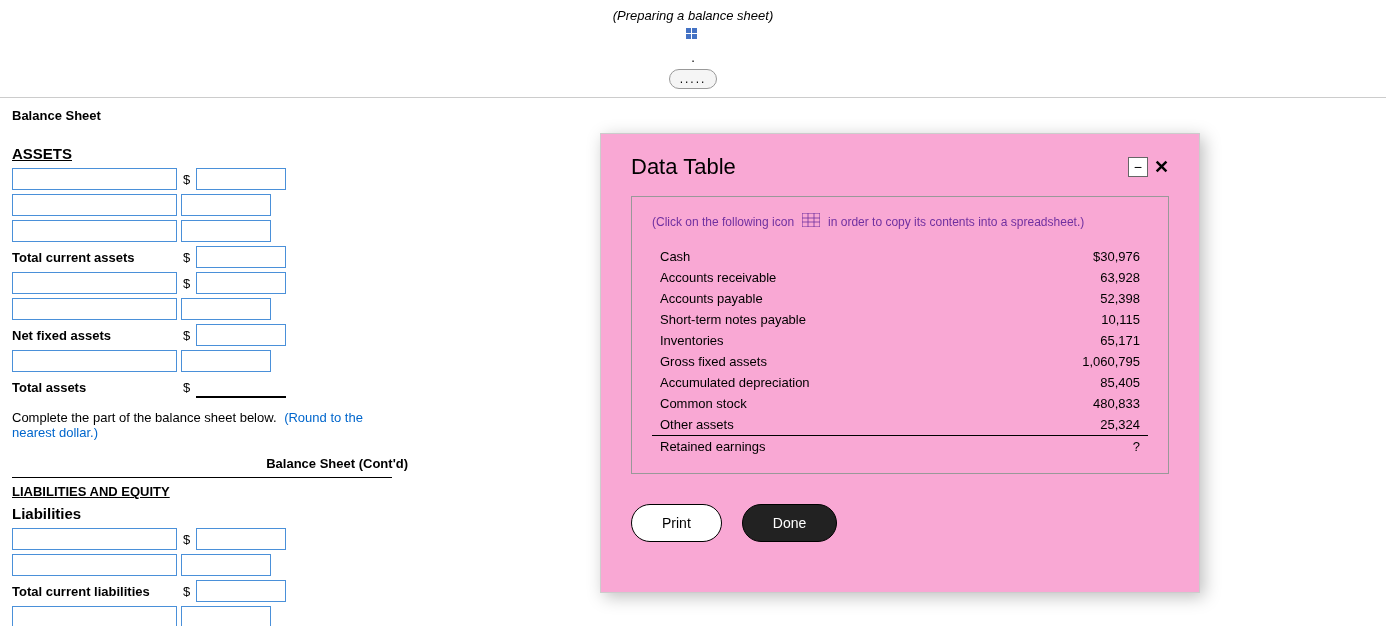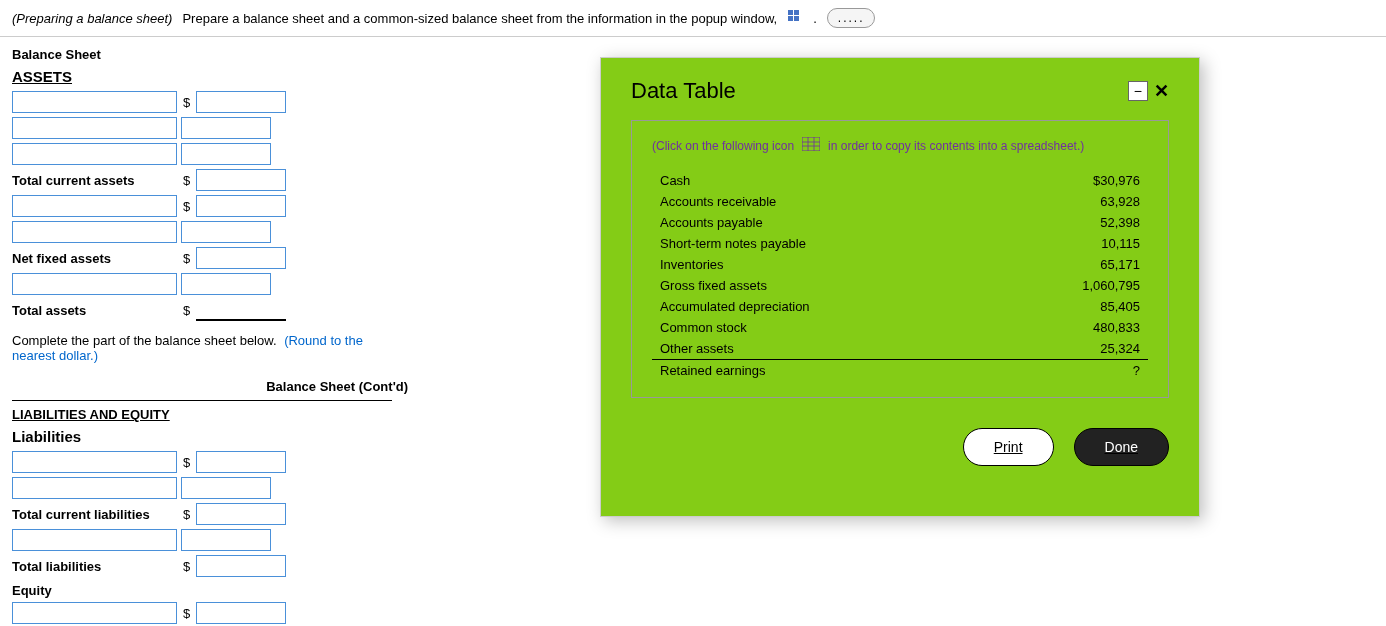--- a/index.html
+++ b/index.html
@@ -8,21 +8,22 @@
       font-size: 13px;
       background: #fff;
       color: #000;
     }
     .top-instruction {
       padding: 8px 12px;
       font-size: 13px;
       border-bottom: 1px solid #ccc;
       display: flex;
       align-items: center;
-      gap: 10px;
+      gap: 4px;
+      flex-direction: column;
     }
     .top-instruction .dots-btn {
       display: inline-flex;
       align-items: center;
       justify-content: center;
       border: 1px solid #999;
       border-radius: 12px;
       padding: 2px 10px;
       font-size: 12px;
       letter-spacing: 2px;
@@ -35,21 +36,21 @@
       position: relative;
     }
     .left-panel {
       width: 420px;
       padding: 0 12px;
       flex-shrink: 0;
     }
     .section-title {
       font-weight: bold;
       font-size: 13px;
-      margin-bottom: 6px;
+      margin-bottom: 22px;
     }
     .assets-label {
       font-weight: bold;
       font-size: 15px;
       text-decoration: underline;
       margin-bottom: 6px;
     }
     .input-row {
       display: flex;
       align-items: center;
@@ -139,27 +140,28 @@
       top: 0;
       left: 420px;
       width: 960px;
       height: 100%;
       display: flex;
       align-items: flex-start;
       justify-content: center;
       padding-top: 20px;
     }
     .modal {
-      background: #84cc16;
+      background: #f9a8d4;
       border: 1px solid #ccc;
       box-shadow: 4px 4px 16px rgba(0,0,0,0.25);
       width: 600px;
       min-height: 460px;
       position: relative;
       padding: 20px 30px 30px 30px;
+      margin-top: 15px;
     }
     .modal-header {
       display: flex;
       align-items: center;
       justify-content: space-between;
       margin-bottom: 16px;
     }
     .modal-title {
       font-size: 22px;
       font-weight: normal;
@@ -215,24 +217,23 @@
     }
     .data-table td:last-child {
       text-align: right;
       width: 40%;
     }
     .data-table tr:last-child td {
       border-top: 1px solid #000;
     }
     .modal-buttons {
       display: flex;
-      justify-content: flex-end;
+      justify-content: flex-start;
       gap: 20px;
       margin-top: 10px;
-      text-decoration: underline;
     }
     .btn-print {
       border: 1px solid #000;
       background: #fff;
       padding: 10px 30px;
       border-radius: 20px;
       font-size: 14px;
       cursor: pointer;
     }
     .btn-done {
@@ -243,21 +244,20 @@
       border-radius: 20px;
       font-size: 14px;
       cursor: pointer;
     }
   </style>
 </head>
 <body>
 
 <div class="top-instruction">
   <span style="font-style:italic;">(Preparing a balance sheet)</span>
-  <span> Prepare a balance sheet and a common-sized balance sheet from the information in the popup window,</span>
 
   <span style="cursor:pointer;">
     <svg width="16" height="16" viewBox="0 0 16 16" fill="none" xmlns="http://www.w3.org/2000/svg">
       <rect x="1" y="1" width="5" height="5" fill="#4472C4"></rect>
       <rect x="7" y="1" width="5" height="5" fill="#4472C4"></rect>
       <rect x="1" y="7" width="5" height="5" fill="#4472C4"></rect>
       <rect x="7" y="7" width="5" height="5" fill="#4472C4"></rect>
     </svg>
   </span>
   <span>.</span>

